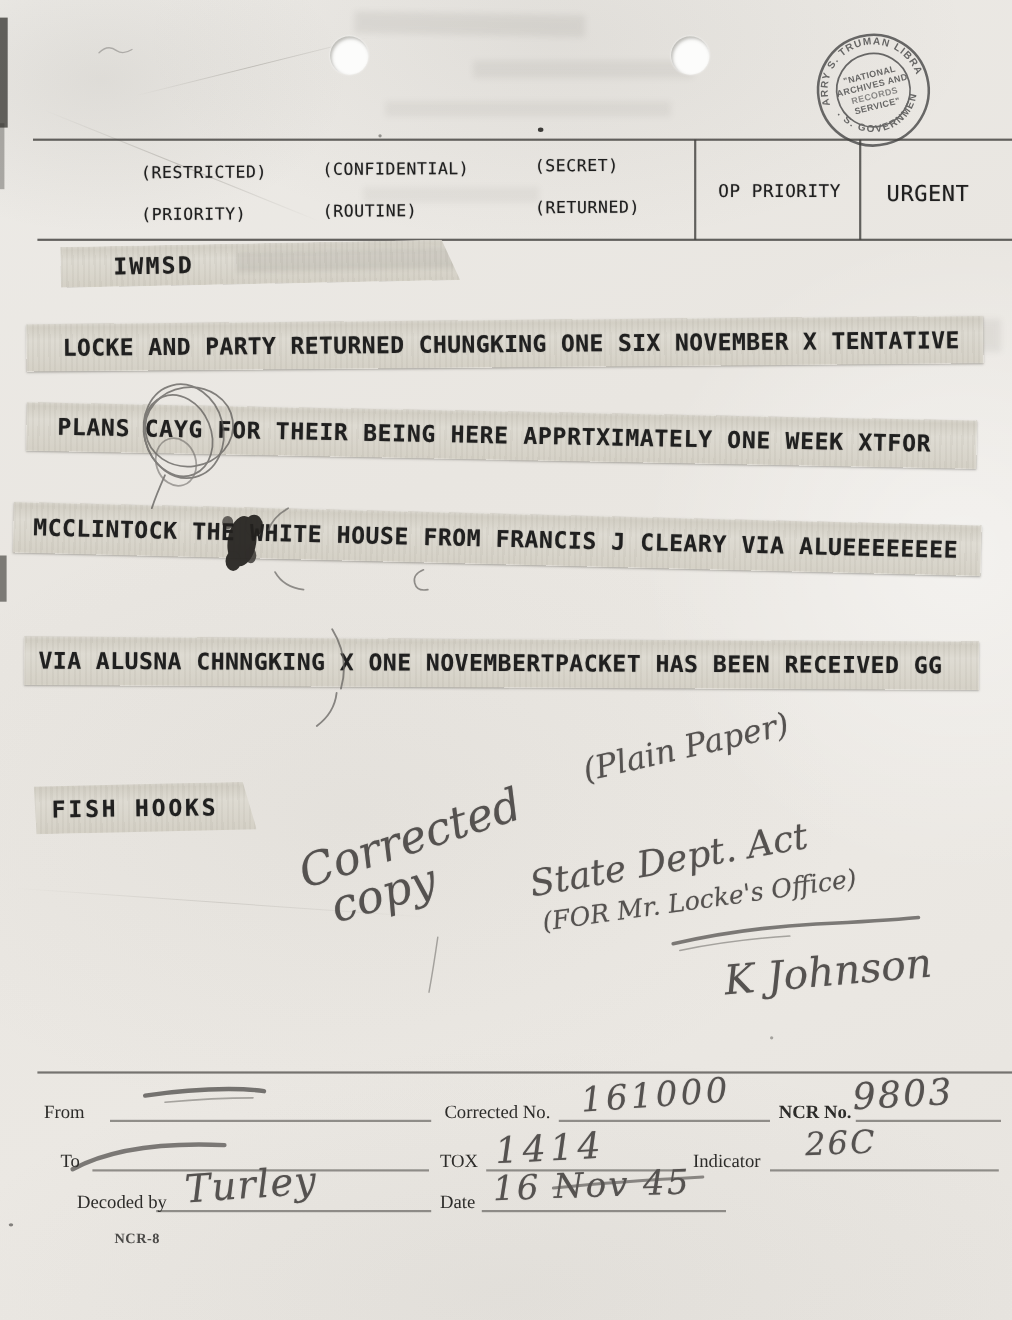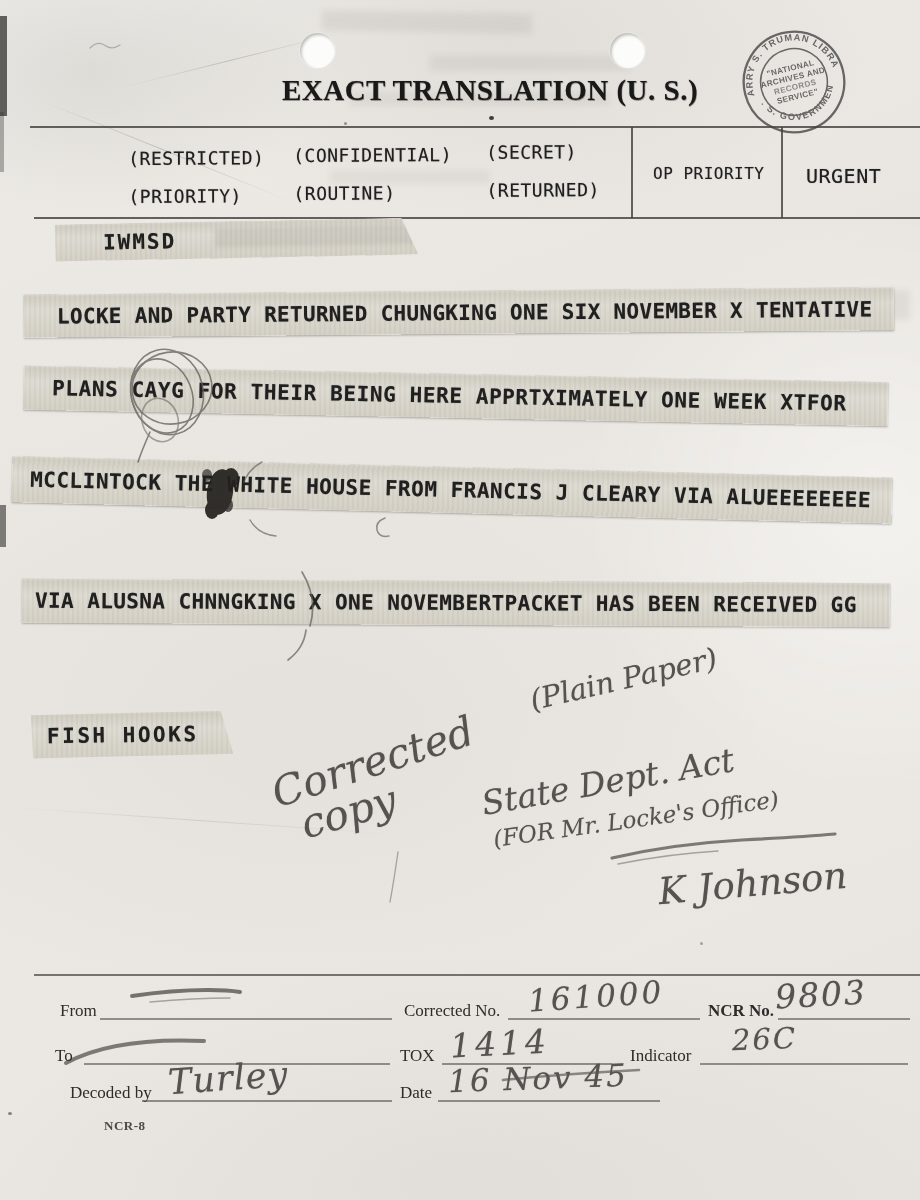--- a/index.html
+++ b/index.html
@@ -20,21 +20,21 @@
   
   .title{
     position:absolute;left:250px;top:74px;width:480px;text-align:center;
     font-weight:bold;font-size:29px;letter-spacing:0.5px;color:#191918;
     text-shadow:0.6px 0.6px 0 rgba(25,25,25,0.35),0 0 1.2px rgba(0,0,0,0.25);
     font-family:"Liberation Serif",serif;
   }
   
   .rule{position:absolute;background:#43423f;opacity:0.82;}
   
-  .cls{position:absolute;font-size:18px;letter-spacing:0.5px;white-space:nowrap;}
+  .cls{position:absolute;font-size:15px;letter-spacing:0.5px;white-space:nowrap;}
   
   .strip{
     position:absolute;display:flex;align-items:center;
     background:linear-gradient(180deg,rgba(206,202,191,0.95),rgba(221,218,209,0.92) 35%,rgba(211,207,196,0.95));
     box-shadow:0 1px 2px rgba(75,72,64,0.4), inset 0 1px 3px rgba(255,255,255,0.3);
   }
   .strip::after{
     content:"";position:absolute;inset:0;pointer-events:none;
     background:repeating-linear-gradient(90deg,rgba(90,85,72,0.05) 0 2px,transparent 2px 5px);
   }
@@ -78,21 +78,20 @@
   <div class="smudge" style="left:860px;top:290px;width:50px;height:30px;opacity:.10;"></div>
 
   <div class="speck" style="left:489px;top:116px;width:5px;height:4px;"></div>
   <div class="speck" style="left:344px;top:122px;width:3px;height:3px;opacity:.5"></div>
   <div class="speck" style="left:8px;top:1112px;width:4px;height:3px;opacity:.6"></div>
   <div class="speck" style="left:700px;top:942px;width:3px;height:3px;opacity:.4"></div>
 
   <div class="hole" style="left:300px;top:33px;"></div>
   <div class="hole" style="left:610px;top:33px;"></div>
 
-  <div class="title">EXACT TRANSLATION (U. S.)</div>
 
   <svg class="abs" style="left:736px;top:24px;width:116px;height:116px;opacity:.82;transform:rotate(-14deg);" viewBox="0 0 120 120">
     <circle cx="60" cy="60" r="52" fill="none" stroke="#4b4b4b" stroke-width="2.4"></circle>
     <circle cx="60" cy="60" r="34.5" fill="none" stroke="#4b4b4b" stroke-width="1.6"></circle>
     <defs>
       <path id="arcTop" d="M 17,60 A 43,43 0 0 1 103,60" fill="none"></path>
       <path id="arcBot" d="M 21,72 A 41.5,41.5 0 0 0 99,72" fill="none"></path>
     </defs>
     <text style="font-size:9.5px;font-weight:bold;fill:#4b4b4b;letter-spacing:1.1px;">
       <textPath href="#arcTop" startOffset="50%" text-anchor="middle">HARRY S. TRUMAN LIBRARY</textPath>
@@ -195,21 +194,21 @@
 
   <div class="hand" style="left:268px;top:738px;font-size:41px;transform:rotate(-18deg);">Corrected</div>
   <div class="hand" style="left:300px;top:788px;font-size:41px;transform:rotate(-16deg);">copy</div>
   <div class="hand" style="left:528px;top:662px;font-size:29px;transform:rotate(-13deg);">(Plain Paper)</div>
   <div class="hand" style="left:480px;top:762px;font-size:33px;transform:rotate(-10deg);">State Dept. Act</div>
   <div class="hand" style="left:492px;top:806px;font-size:23px;transform:rotate(-8deg);">(FOR Mr. Locke's Office)</div>
   <div class="hand" style="left:658px;top:862px;font-size:37px;transform:rotate(-5deg);">K Johnson</div>
 
   <div class="rule" style="left:34px;top:974px;width:886px;height:2px;opacity:.7"></div>
 
-  <span class="flabel" style="left:60px;top:1001px;">From</span>
+  <span class="flabel" style="left:40px;top:1001px;">From</span>
   <div class="fline" style="left:100px;top:1018px;width:292px;"></div>
   <span class="flabel" style="left:404px;top:1001px;">Corrected No.</span>
   <div class="fline" style="left:508px;top:1018px;width:192px;"></div>
   <div class="hand" style="left:528px;top:978px;font-size:31px;transform:rotate(-4deg);letter-spacing:3px;">161000</div>
   <span class="flabel" style="left:708px;top:1001px;font-weight:bold;">NCR No.</span>
   <div class="fline" style="left:778px;top:1018px;width:132px;"></div>
   <div class="hand" style="left:775px;top:975px;font-size:33px;transform:rotate(-3deg);letter-spacing:2px;">9803</div>
 
   <span class="flabel" style="left:55px;top:1046px;">To</span>
   <div class="fline" style="left:84px;top:1063px;width:306px;"></div>

